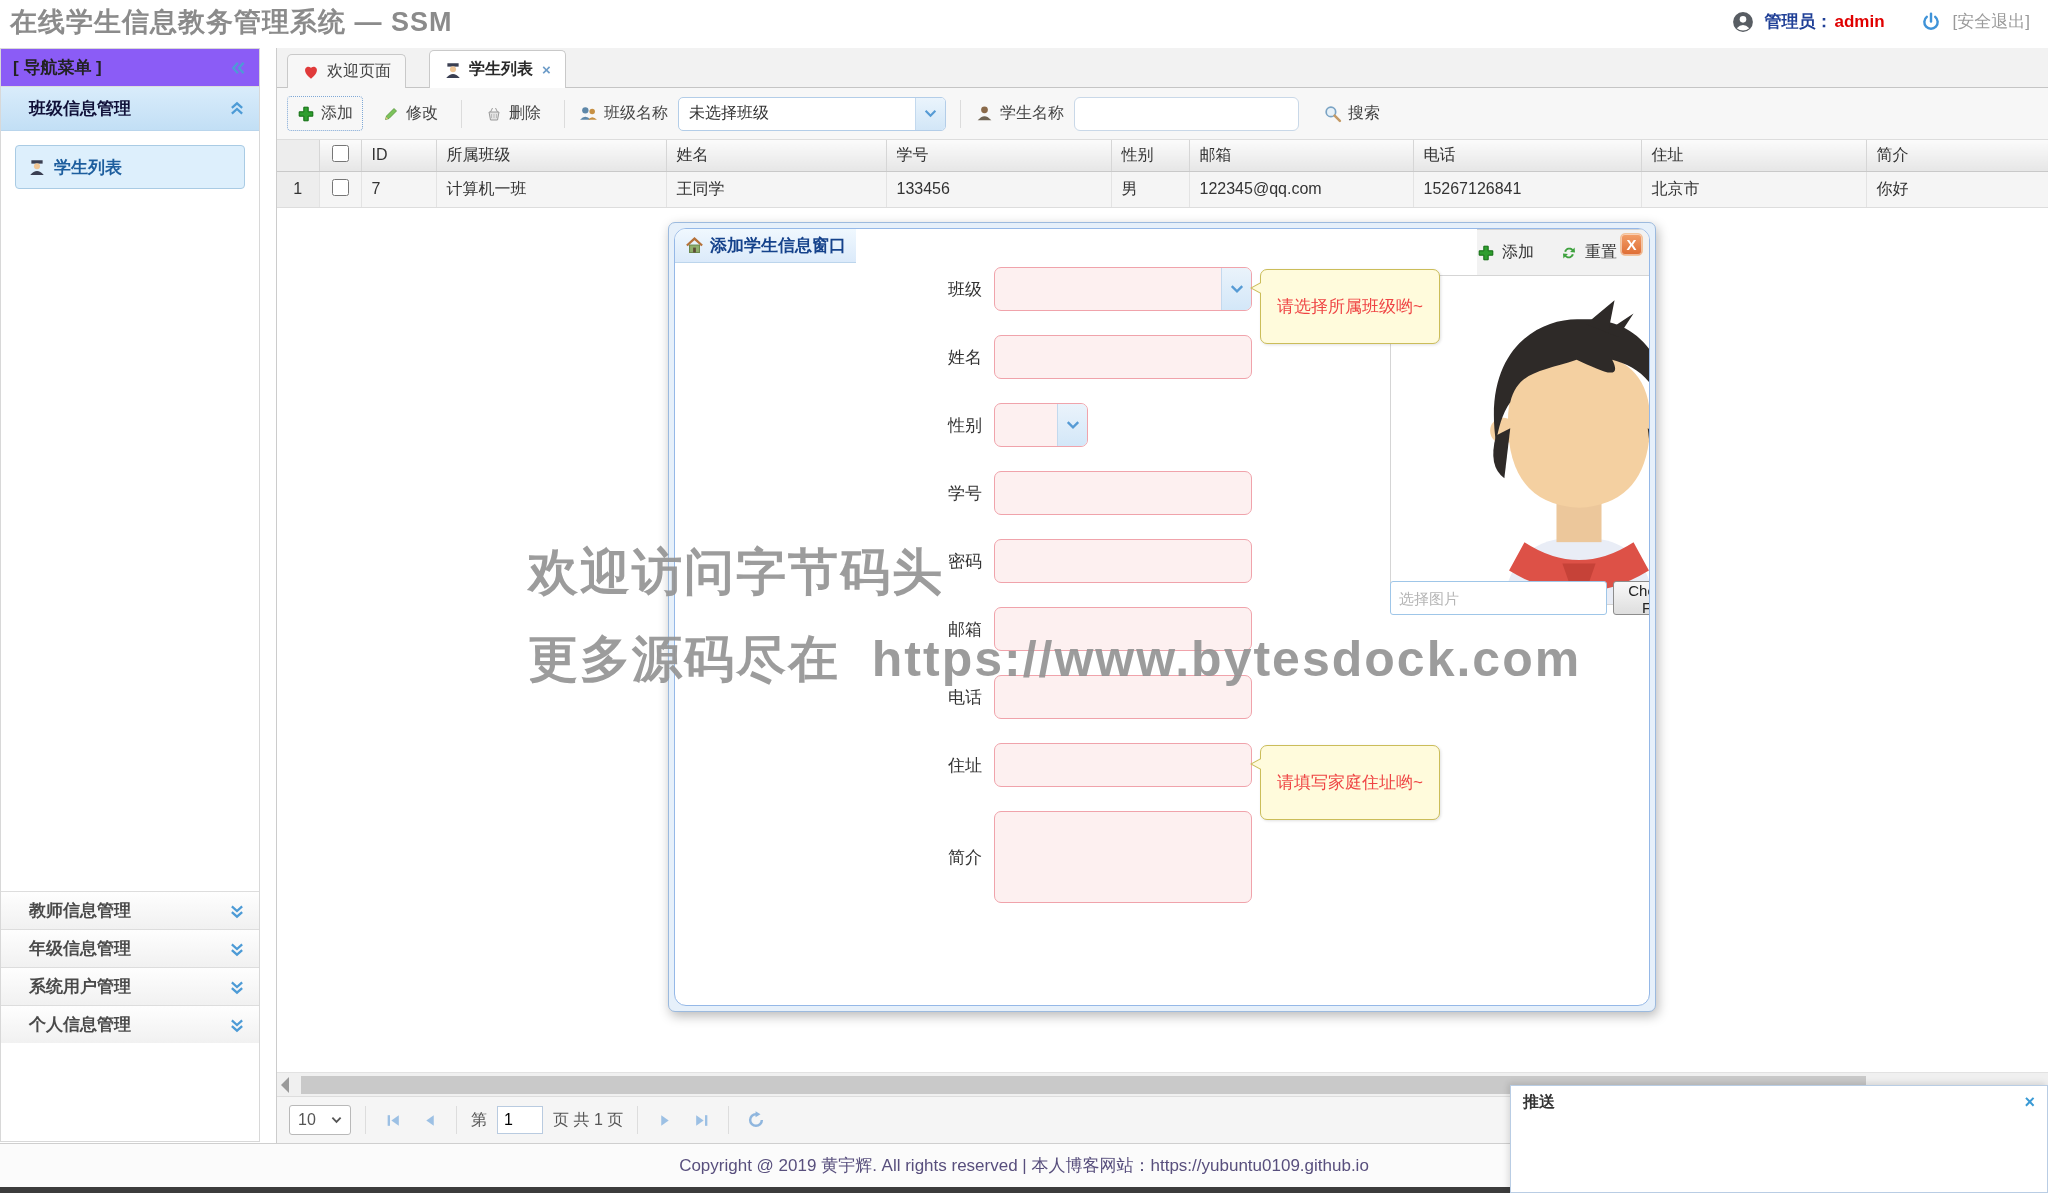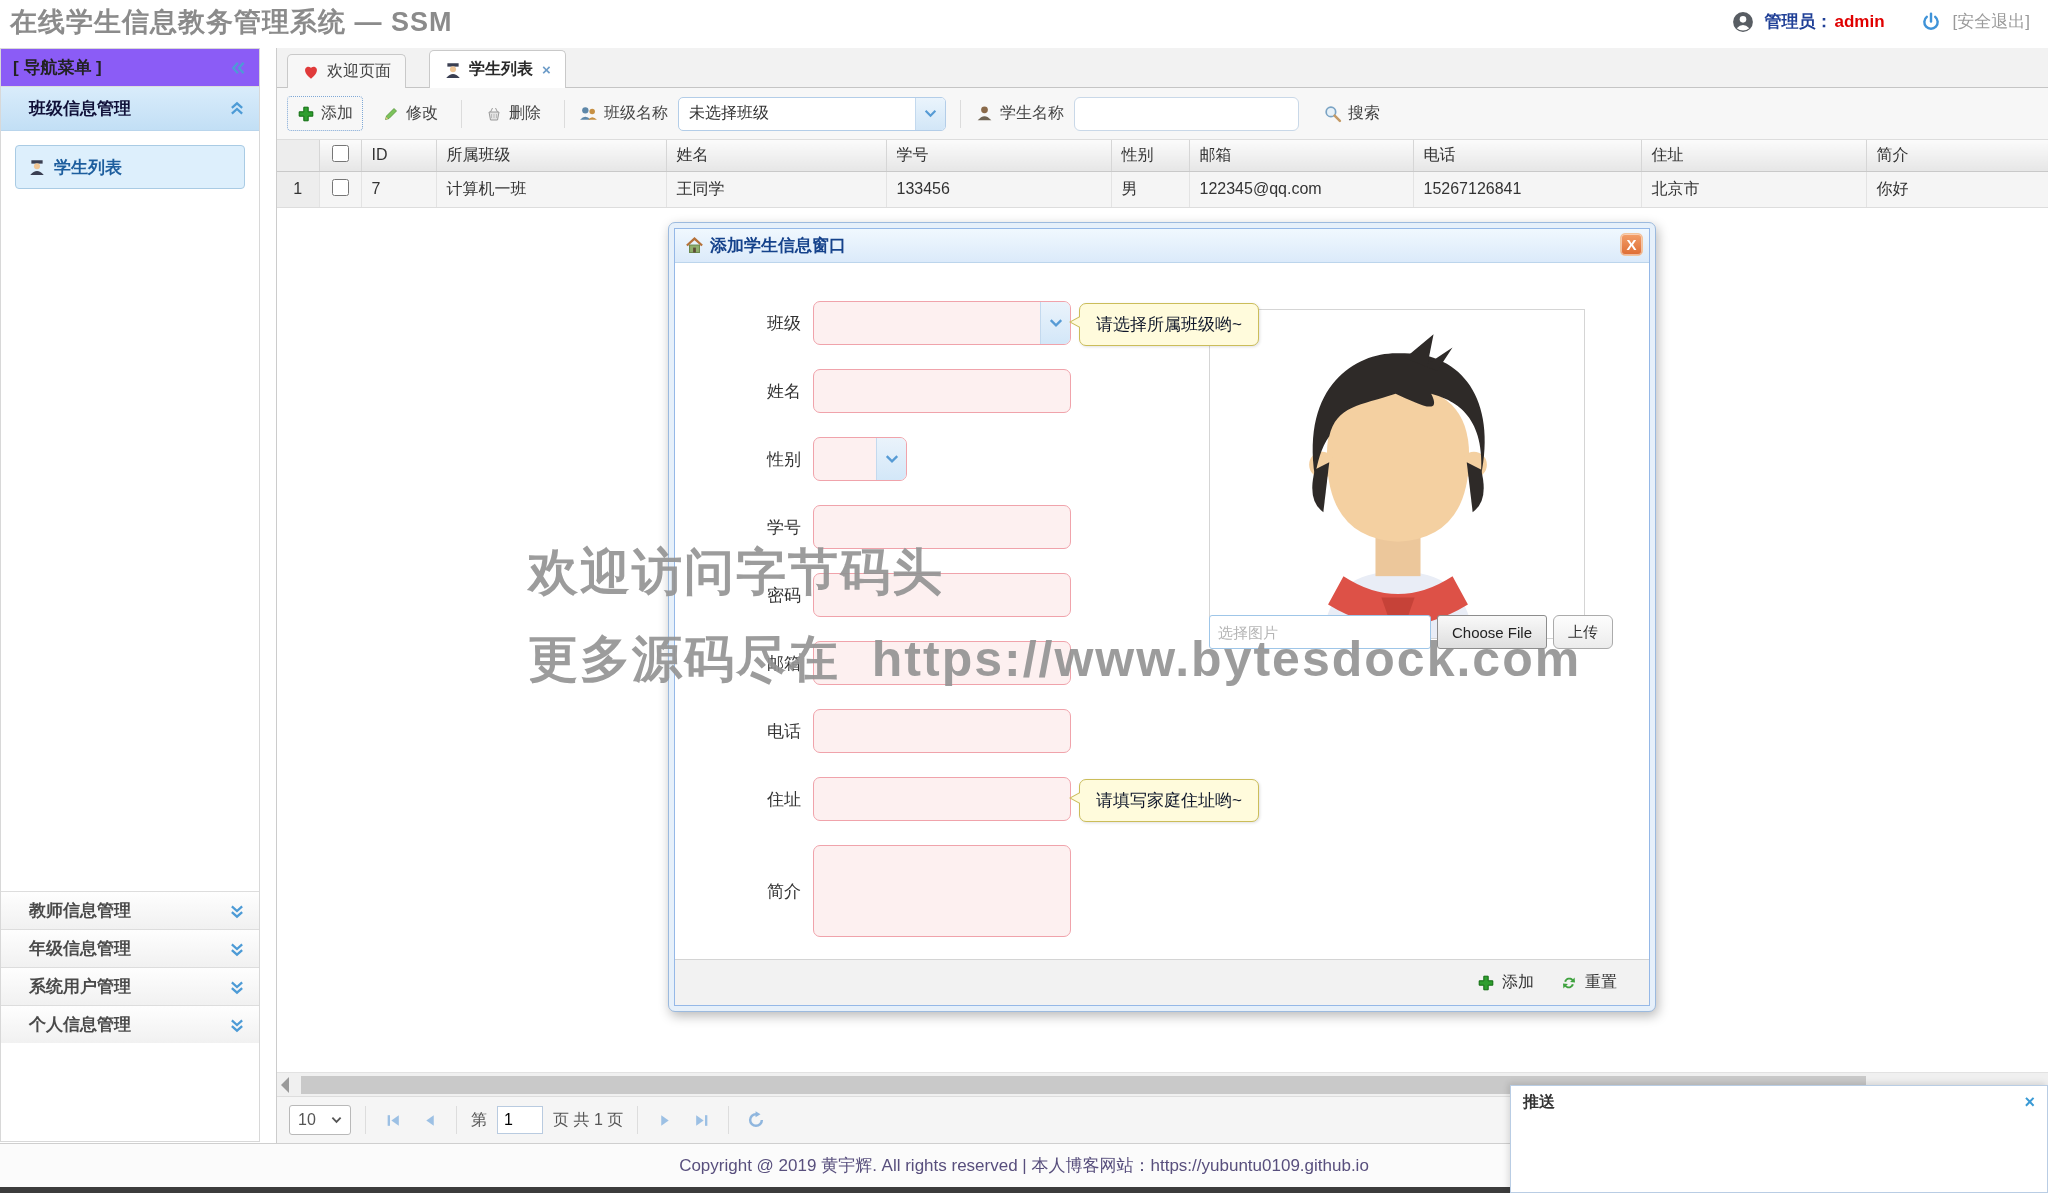--- a/index.html
+++ b/index.html
@@ -56,33 +56,33 @@
   .hs-arrow { position:absolute; left:4px; top:4px; width:0; height:0; border:8px solid transparent; border-right-color:#9a9a9a; border-left-width:0; }
   .hs-thumb { position:absolute; left:24px; top:3px; width:1565px; height:18px; background:#c9c9c9; }
   .pager { position:absolute; left:0; top:1048px; width:100%; height:47px; background:#f5f5f5; border-top:1px solid #ddd; display:flex; align-items:center; padding:0 12px; gap:10px; font-size:16px; color:#555; }
   .psel { width:62px; height:30px; background:#fff; border:1px solid #b9b9b9; border-radius:3px; display:flex; align-items:center; justify-content:space-between; padding:0 8px; cursor:pointer; }
   .psep { width:1px; height:28px; background:#ddd; margin:0 4px; }
   .picon { width:26px; height:26px; display:flex; align-items:center; justify-content:center; cursor:pointer; }
   .page-input { width:46px; height:28px; border:1px solid #b9cbe0; background:#fff; font-size:16px; padding:0 6px; outline:none; }
 
   
   .modal { position:absolute; left:668px; top:222px; width:988px; height:790px; background:#e6f0fa; border:1px solid #9cbade; border-radius:7px; padding:5px; box-shadow:2px 4px 12px rgba(0,0,0,.28); z-index:10; }
-  .modal-inner { width:100%; height:100%; background:#fff; border:1px solid #95b8e7; border-radius:0; display:flex; flex-direction:column; overflow:hidden; }
+  .modal-inner { width:100%; height:100%; background:#fff; border:1px solid #95b8e7; border-radius:12px; display:flex; flex-direction:row; overflow:hidden; }
   .modal-title { height:34px; background:linear-gradient(#f0f8fe,#dbeafa); border-bottom:1px solid #bcd5ec; display:flex; align-items:center; gap:6px; padding:0 10px; font-size:17px; font-weight:bold; color:#15428b; }
   .modal-close { position:absolute; right:12px; top:10px; width:23px; height:23px; border-radius:5px; background:linear-gradient(#f3a069,#de6c33); border:1px solid #f2c49b; color:#fff; font-weight:bold; font-size:15px; display:flex; align-items:center; justify-content:center; cursor:pointer; box-shadow:0 0 0 1px rgba(255,255,255,.5) inset; }
   .modal-body { position:relative; flex:1; background:#fff; }
   .frow { position:absolute; display:flex; align-items:center; }
   .flabel { width:56px; text-align:right; margin-right:12px; font-size:17px; color:#333; }
   .pinkbox { background:#fdf0f0; border:1px solid #f0a3ab; border-radius:7px; }
   .pinput { width:258px; height:44px; font-size:16px; padding:0 10px; outline:none; }
   .ptext { width:258px; height:92px; font-size:16px; padding:8px 10px; outline:none; resize:none; }
   .pcombo { display:flex; overflow:hidden; cursor:pointer; }
   .pcombo .pc-fill { flex:1; }
   .pc-btn { width:30px; background:linear-gradient(#eaf3fb,#d3e7f8); border-left:1px solid #c3d9ee; display:flex; align-items:center; justify-content:center; }
-  .tooltip { position:absolute; background:#fffbdc; border:1px solid #cbbd5a; border-radius:7px; padding:9px 16px; font-size:17px; color:#0f172a; white-space:nowrap; box-shadow:1px 1px 3px rgba(0,0,0,.12); z-index:5; }
+  .tooltip { position:absolute; background:#fffbdc; border:1px solid #cbbd5a; border-radius:7px; padding:25px 16px; font-size:17px; color:#ef4444; white-space:nowrap; box-shadow:1px 1px 3px rgba(0,0,0,.12); z-index:5; }
   .tooltip:before { content:""; position:absolute; left:-11px; top:12px; border:6px solid transparent; border-right:11px solid #cbbd5a; border-left:0; }
   .tooltip:after { content:""; position:absolute; left:-9px; top:12px; border:6px solid transparent; border-right:11px solid #fffbdc; border-left:0; }
   .photobox { position:absolute; left:534px; top:46px; width:376px; height:330px; background:#fff; border:1px solid #d5d5d5; overflow:hidden; }
   .uploadrow { position:absolute; left:534px; top:352px; display:flex; align-items:center; gap:6px; z-index:3; }
   .filefield { width:222px; height:34px; border:1px solid #9fc6e8; border-radius:3px; background:#fff; font-size:15px; padding:0 8px; outline:none; }
   .filefield::placeholder { color:#b5b5b5; }
   .choosebtn { height:34px; padding:0 14px; background:linear-gradient(#f9f9f9,#dedede); border:1px solid #8d8d8d; border-radius:3px; font-size:15px; color:#222; cursor:pointer; }
   .uploadbtn { height:34px; padding:0 14px; background:linear-gradient(#fdfdfd,#ececec); border:1px solid #ababab; border-radius:6px; font-size:15px; color:#333; cursor:pointer; }
   .modal-footer { height:46px; background:#f2f2f2; border-top:1px solid #d4d4d4; display:flex; align-items:center; justify-content:flex-end; gap:26px; padding-right:32px; }
   .mbtn { display:flex; align-items:center; gap:7px; font-size:16px; color:#333; cursor:pointer; }

